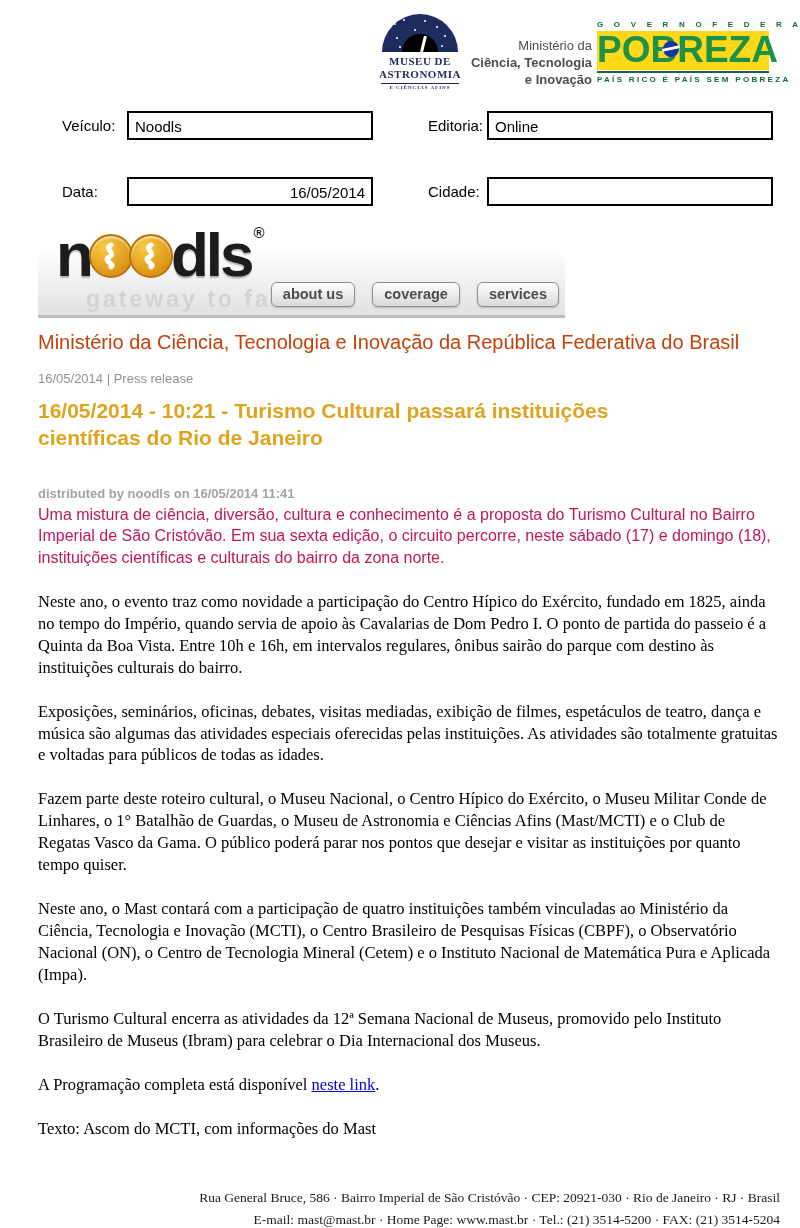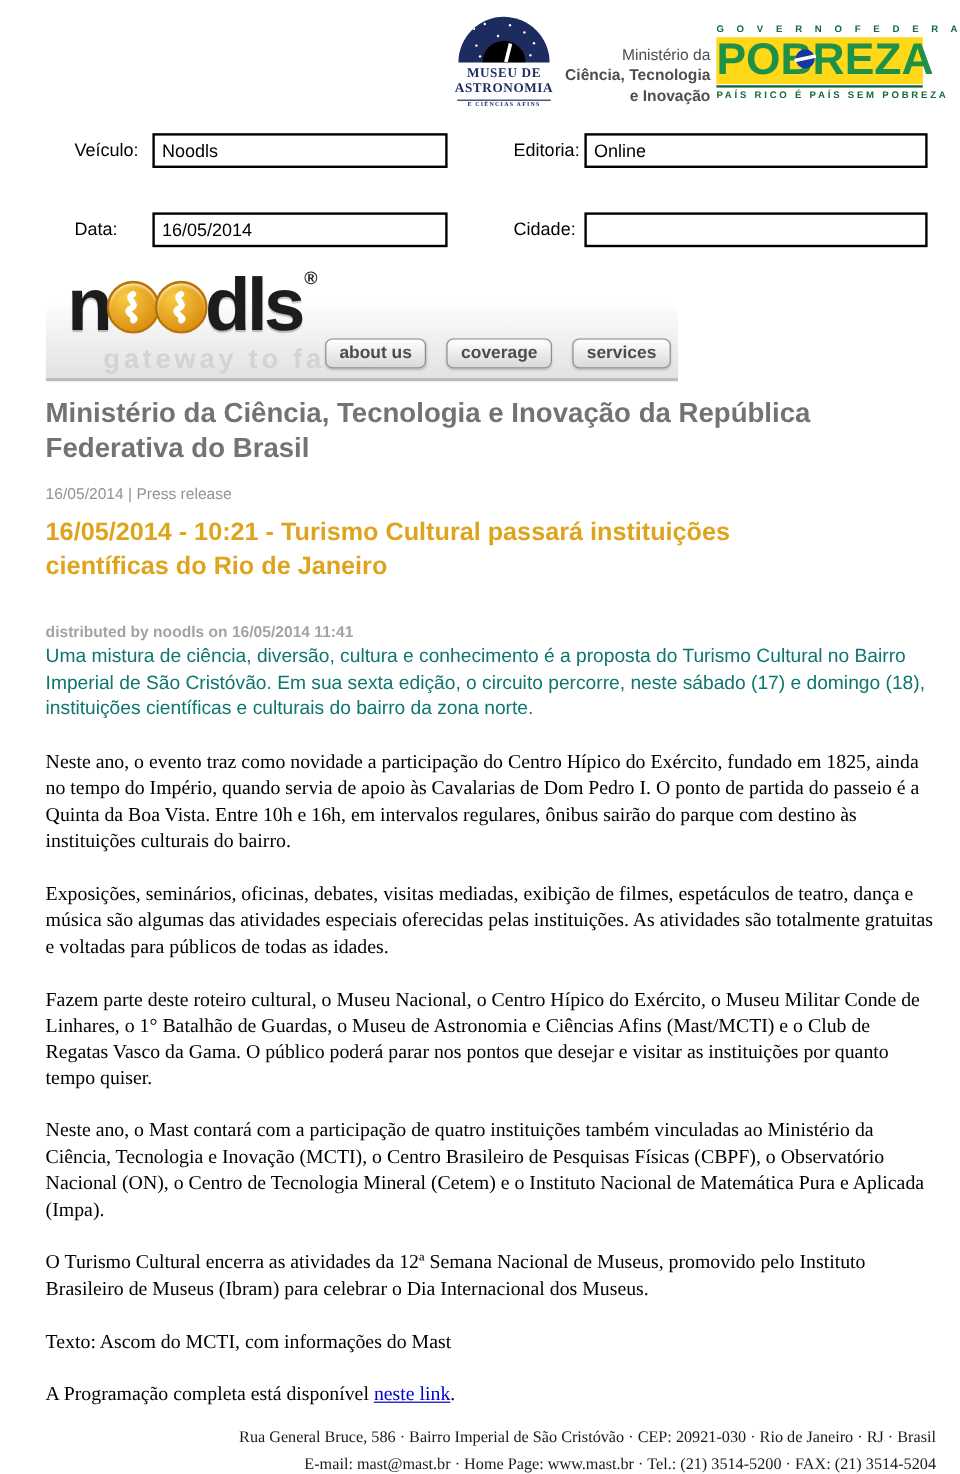--- a/index.html
+++ b/index.html
@@ -41,25 +41,25 @@
   .wordmark { position:absolute; left:18px; top:0px; height:70px; display:flex; align-items:flex-start; }
   .wm-txt { font-size:62px; font-weight:bold; color:#1c1c1c; letter-spacing:-3px; line-height:66px; text-shadow:0 2px 1px rgba(0,0,0,.25); }
   .noodle-circle { position:relative; top:12px; width:44px; height:44px; border-radius:50%; background:radial-gradient(circle at 35% 28%, #f8cc45, #de9517 70%, #c97f0e); border:2px solid #b87408; margin:0 -2px; display:flex; align-items:center; justify-content:center; box-shadow:inset 0 2px 2px rgba(255,255,255,.6); }
   .reg-mark { font-size:15px; font-weight:bold; color:#1c1c1c; position:relative; top:2px; left:2px; }
   .tagline { position:absolute; left:48px; top:64px; font-size:23px; color:#d3d3d3; letter-spacing:3px; font-weight:bold; }
   .nav-buttons { position:absolute; right:6px; top:60px; display:flex; gap:17px;padding-left:21px; }
   .nav-btn { border:1px solid #8e8e8e; border-radius:6px; background:linear-gradient(#ffffff,#d9d9d9); color:#4c4c4c; font-weight:bold; font-size:14.5px; padding:3px 11px 4px; box-shadow:0 1px 2px rgba(0,0,0,.2); cursor:pointer; font-family:"Liberation Sans", sans-serif; }
 
   
   .article { position:absolute; left:38px; top:330px; width:740px; }
-  .source-title { font-size:23px; font-weight:bold; color:#737373; line-height:1.28; margin-bottom:15px; }
+  .source-title { font-size:20px; font-weight:normal; color:#c2410c; line-height:1.28; margin-bottom:15px; }
   .meta-line { font-size:13px; color:#929292; margin-bottom:11px; }
   .headline { font-size:21px; font-weight:bold; color:#dfa41e; line-height:1.32; margin-bottom:34px; width:640px; }
   .distributed { font-size:13px; font-weight:bold; color:#a3a3a3; margin-bottom:3px; }
-  .lead-p { font-size:16px; color:#0f766e; line-height:1.33; margin-bottom:23px; }
+  .lead-p { font-size:16px; color:#be185d; line-height:1.33; margin-bottom:23px; }
   .body-p { font-family:"Liberation Serif", serif; font-size:16.5px; color:#000; line-height:1.33; margin-bottom:22px; }
   .body-p a { color:#0000cc; text-decoration:underline; cursor:pointer; }
 
   
   .footer { position:absolute; right:20px; top:1167px; width:740px; text-align:right; font-family:"Liberation Serif", serif; font-size:13.5px; color:#1a1a1a; line-height:1.6;margin-top:20px; }
 </style>
 </head>
 <body>
 
 <div class="page">
@@ -90,21 +90,21 @@
     <div class="brasil-bottom">PAÍS RICO É PAÍS SEM POBREZA</div>
   </div>
 
   <div class="form-label" style="left:62px; top:117px;">Veículo:</div>
   <div class="form-box" style="left:127px; top:111px; width:246px;">Noodls</div>
 
   <div class="form-label" style="left:428px; top:117px;">Editoria:</div>
   <div class="form-box" style="left:487px; top:111px; width:286px;">Online</div>
 
   <div class="form-label" style="left:62px; top:183px;">Data:</div>
-  <div class="form-box" style="left:127px; top:177px; width:246px;">16/05/2014</div>
+  <div class="form-box" style="left:127px; top:177px; width:246px;text-align:right;">16/05/2014</div>
 
   <div class="form-label" style="left:428px; top:183px;">Cidade:</div>
   <div class="form-box" style="left:487px; top:177px; width:286px;"></div>
 
   <div class="banner">
     <div class="banner-panel"></div>
     <div class="wordmark">
       <span class="wm-txt">n</span>
       <span class="noodle-circle">
         <svg width="30" height="30" viewBox="0 0 30 30">
@@ -131,22 +131,22 @@
     <div class="source-title">Ministério da Ciência, Tecnologia e Inovação da República Federativa do Brasil</div>
     <div class="meta-line">16/05/2014 | Press release</div>
     <div class="headline">16/05/2014 - 10:21 - Turismo Cultural passará instituições científicas do Rio de Janeiro</div>
     <div class="distributed">distributed by noodls on 16/05/2014 11:41</div>
     <p class="lead-p">Uma mistura de ciência, diversão, cultura e conhecimento é a proposta do Turismo Cultural no Bairro Imperial de São Cristóvão. Em sua sexta edição, o circuito percorre, neste sábado (17) e domingo (18), instituições científicas e culturais do bairro da zona norte.</p>
     <p class="body-p">Neste ano, o evento traz como novidade a participação do Centro Hípico do Exército, fundado em 1825, ainda no tempo do Império, quando servia de apoio às Cavalarias de Dom Pedro I. O ponto de partida do passeio é a Quinta da Boa Vista. Entre 10h e 16h, em intervalos regulares, ônibus sairão do parque com destino às instituições culturais do bairro.</p>
     <p class="body-p">Exposições, seminários, oficinas, debates, visitas mediadas, exibição de filmes, espetáculos de teatro, dança e música são algumas das atividades especiais oferecidas pelas instituições. As atividades são totalmente gratuitas e voltadas para públicos de todas as idades.</p>
     <p class="body-p">Fazem parte deste roteiro cultural, o Museu Nacional, o Centro Hípico do Exército, o Museu Militar Conde de Linhares, o 1° Batalhão de Guardas, o Museu de Astronomia e Ciências Afins (Mast/MCTI) e o Club de Regatas Vasco da Gama. O público poderá parar nos pontos que desejar e visitar as instituições por quanto tempo quiser.</p>
     <p class="body-p">Neste ano, o Mast contará com a participação de quatro instituições também vinculadas ao Ministério da Ciência, Tecnologia e Inovação (MCTI), o Centro Brasileiro de Pesquisas Físicas (CBPF), o Observatório Nacional (ON), o Centro de Tecnologia Mineral (Cetem) e o Instituto Nacional de Matemática Pura e Aplicada (Impa).</p>
     <p class="body-p">O Turismo Cultural encerra as atividades da 12ª Semana Nacional de Museus, promovido pelo Instituto Brasileiro de Museus (Ibram) para celebrar o Dia Internacional dos Museus.</p>
+    <p class="body-p"><span>A Programação completa está disponível </span><a href="#">neste link</a><span>.</span></p>
     <p class="body-p">Texto: Ascom do MCTI, com informações do Mast</p>
-    <p class="body-p"><span>A Programação completa está disponível </span><a href="#">neste link</a><span>.</span></p>
   </div>
 
   <div class="footer">
     <div>Rua General Bruce, 586 · Bairro Imperial de São Cristóvão · CEP: 20921-030 · Rio de Janeiro · RJ · Brasil</div>
     <div>E-mail: mast@mast.br · Home Page: www.mast.br · Tel.: (21) 3514-5200 · FAX: (21) 3514-5204</div>
   </div>
 
 </div>
 
 </body></html>

